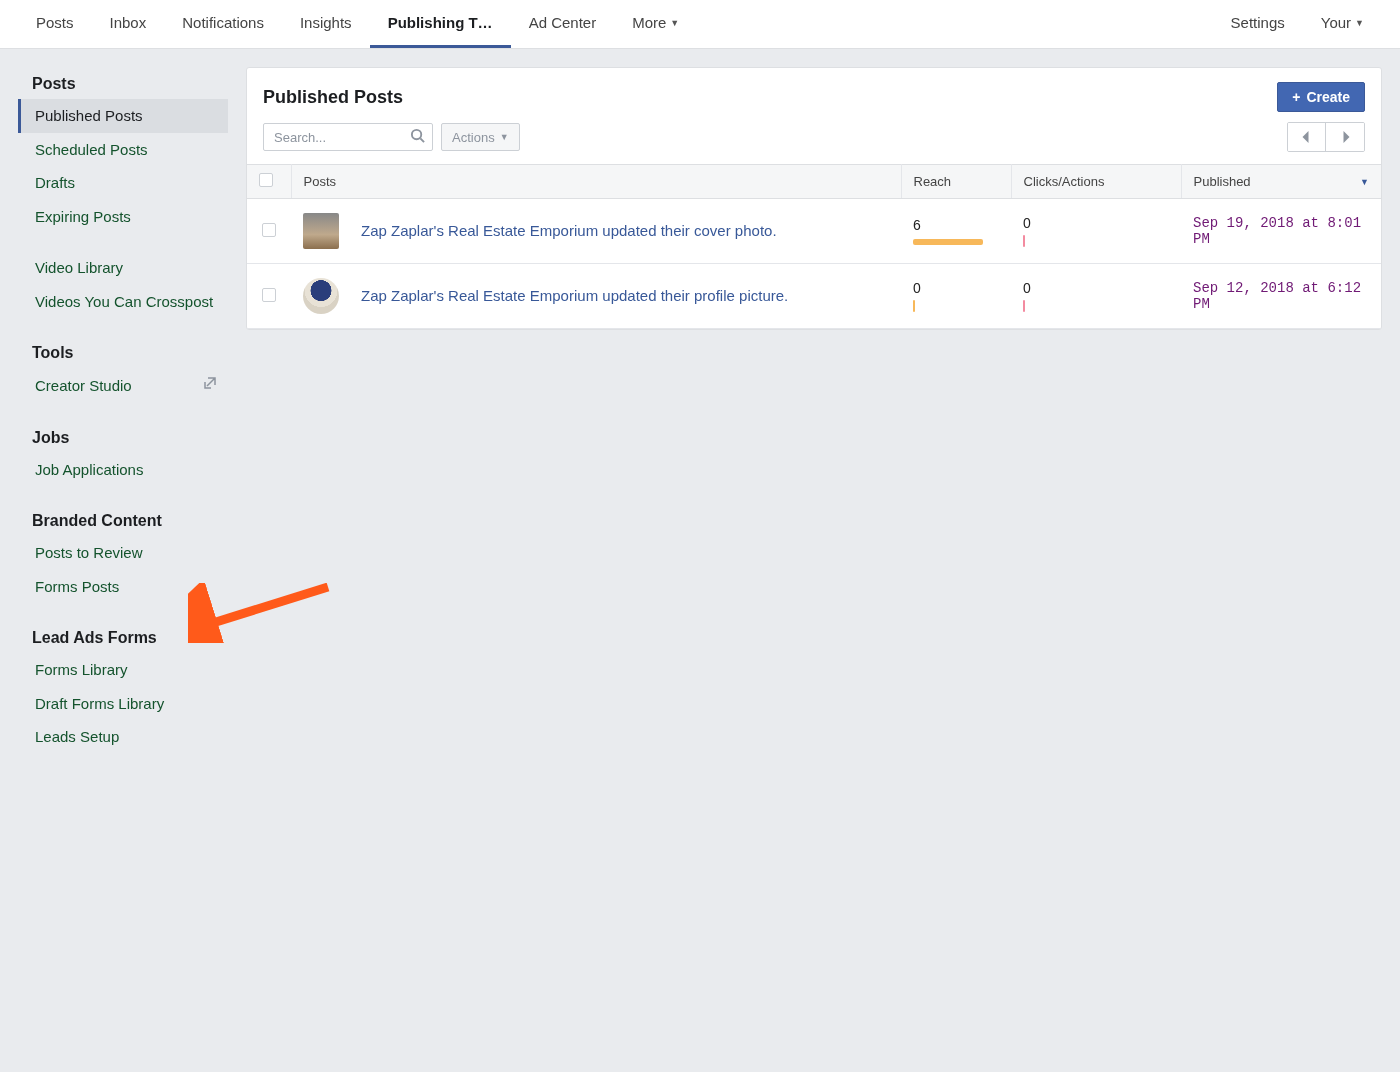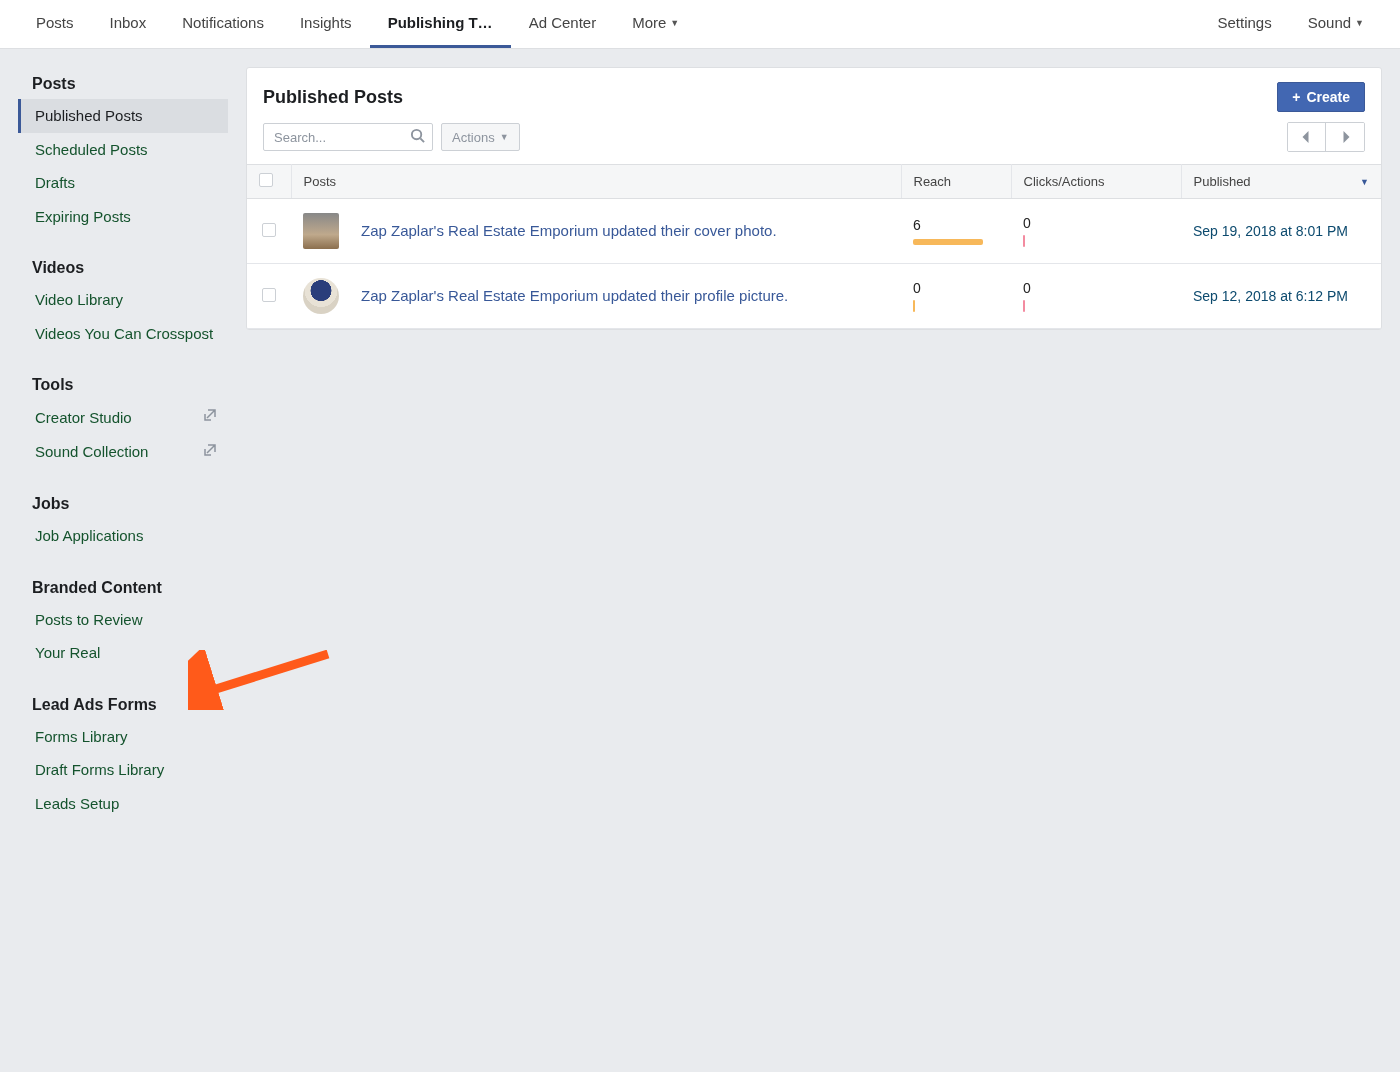--- a/index.html
+++ b/index.html
@@ -62,21 +62,21 @@
 .post-cell { display: flex; align-items: center; gap: 22px; }
 .thumb { width: 36px; height: 36px; border-radius: 2px; background: #ccc; flex-shrink: 0; }
 .thumb.cover { background: linear-gradient(180deg, #888 0%, #bfa98c 60%, #8b6f4e 100%); }
 .thumb.avatar { border-radius: 50%; background: radial-gradient(circle at 50% 35%, #2a3e7b 0 35%, #e8e2d6 36% 55%, #d9d2c4 56% 100%); }
 .post-link { color: #385898; font-size: 15px; line-height: 1.35; }
 .metric-val { color: #222; }
 .metric-bar { height: 6px; border-radius: 2px; margin-top: 6px; }
 .bar-orange { background: #f7b85a; width: 70px; }
 .bar-pink-thin { background: #f38ba0; width: 2px; height: 12px; margin-top: 4px; border-radius: 1px; }
 .bar-orange-thin { background: #f7b85a; width: 2px; height: 12px; margin-top: 4px; border-radius: 1px; }
-.td-date { color: #0c4a6e; }
+.td-date { color: #701a75; font-family: Liberation Mono, monospace; }
 
 
 .arrow-wrap { position: relative; height: 0; }
 .arrow-svg { position: absolute; left: 170px; top: -38px; }
 </style>
 </head>
 <body>
 
 <div class="topnav">
   <div class="topnav-left">
@@ -87,64 +87,57 @@
     <div class="topnav-item active">Publishing T…</div>
     <div class="topnav-item">Ad Center</div>
     <div class="topnav-item">
       <span>More</span>
       <span class="caret">▼</span>
     </div>
   </div>
   <div class="topnav-right">
     <div class="topnav-item">Settings</div>
     <div class="topnav-item">
-      <span>Sound</span>
+      <span>Your</span>
       <span class="caret">▼</span>
     </div>
   </div>
 </div>
 
 <div class="content">
 
   <div class="sidebar">
 
     <div class="side-section-title">Posts</div>
     <div class="side-item selected">Published Posts</div>
     <div class="side-item">Scheduled Posts</div>
     <div class="side-item">Drafts</div>
     <div class="side-item">Expiring Posts</div>
     <div class="side-spacer"></div>
 
-    <div class="side-section-title">Videos</div>
     <div class="side-item">Video Library</div>
     <div class="side-item">Videos You Can Crosspost</div>
     <div class="side-spacer"></div>
 
     <div class="side-section-title">Tools</div>
     <div class="side-item">
       <span>Creator Studio</span>
       <span class="external-icon"><svg viewBox="0 0 16 16">
             <path d="M6 3h7v7M13 3l-8 8M3 7v6h6"></path>
           </svg></span>
     </div>
-    <div class="side-item">
-      <span>Sound Collection</span>
-      <span class="external-icon"><svg viewBox="0 0 16 16">
-            <path d="M6 3h7v7M13 3l-8 8M3 7v6h6"></path>
-          </svg></span>
-    </div>
     <div class="side-spacer"></div>
 
     <div class="side-section-title">Jobs</div>
     <div class="side-item">Job Applications</div>
     <div class="side-spacer"></div>
 
     <div class="side-section-title">Branded Content</div>
     <div class="side-item">Posts to Review</div>
-    <div class="side-item">Your Real</div>
+    <div class="side-item">Forms Posts</div>
     <div class="side-spacer"></div>
 
     <div class="arrow-wrap">
       <svg class="arrow-svg" width="150" height="60" viewBox="0 0 150 60">
         <defs>
             <marker id="ah" markerWidth="10" markerHeight="10" refX="2" refY="5" orient="auto">
               <path d="M0,0 L0,10 L10,5 z" fill="#ff5a1a"></path>
             </marker>
           </defs>
         <line x1="140" y1="4" x2="12" y2="44" stroke="#ff5a1a" stroke-width="9" marker-end="url(#ah)"></line>

